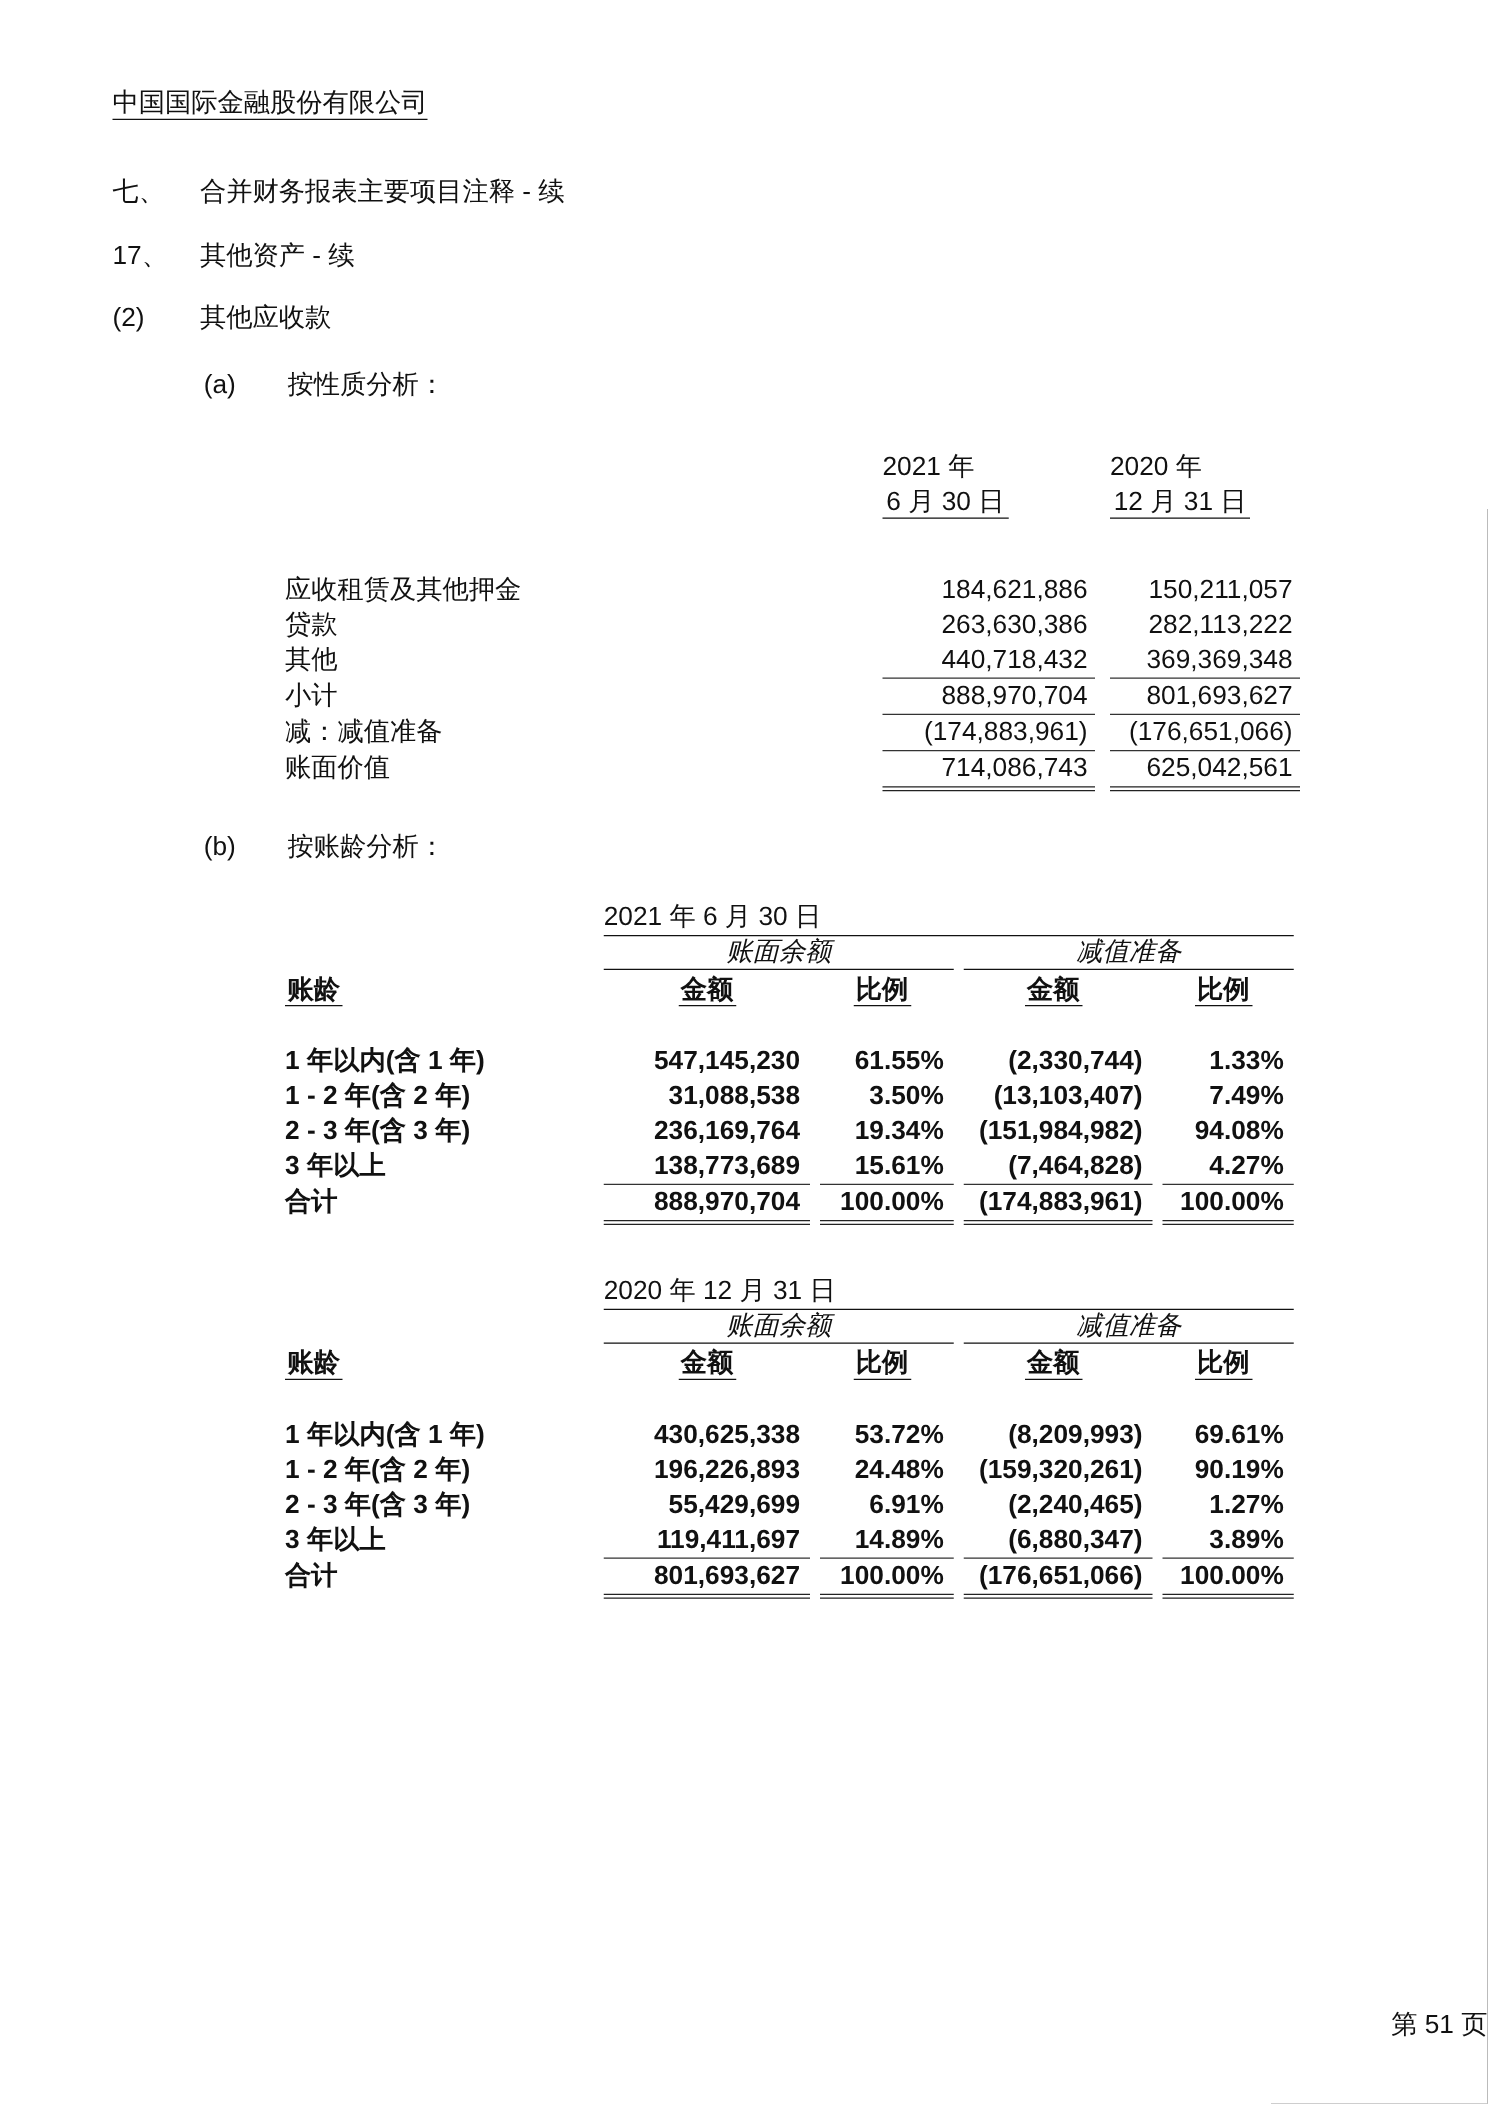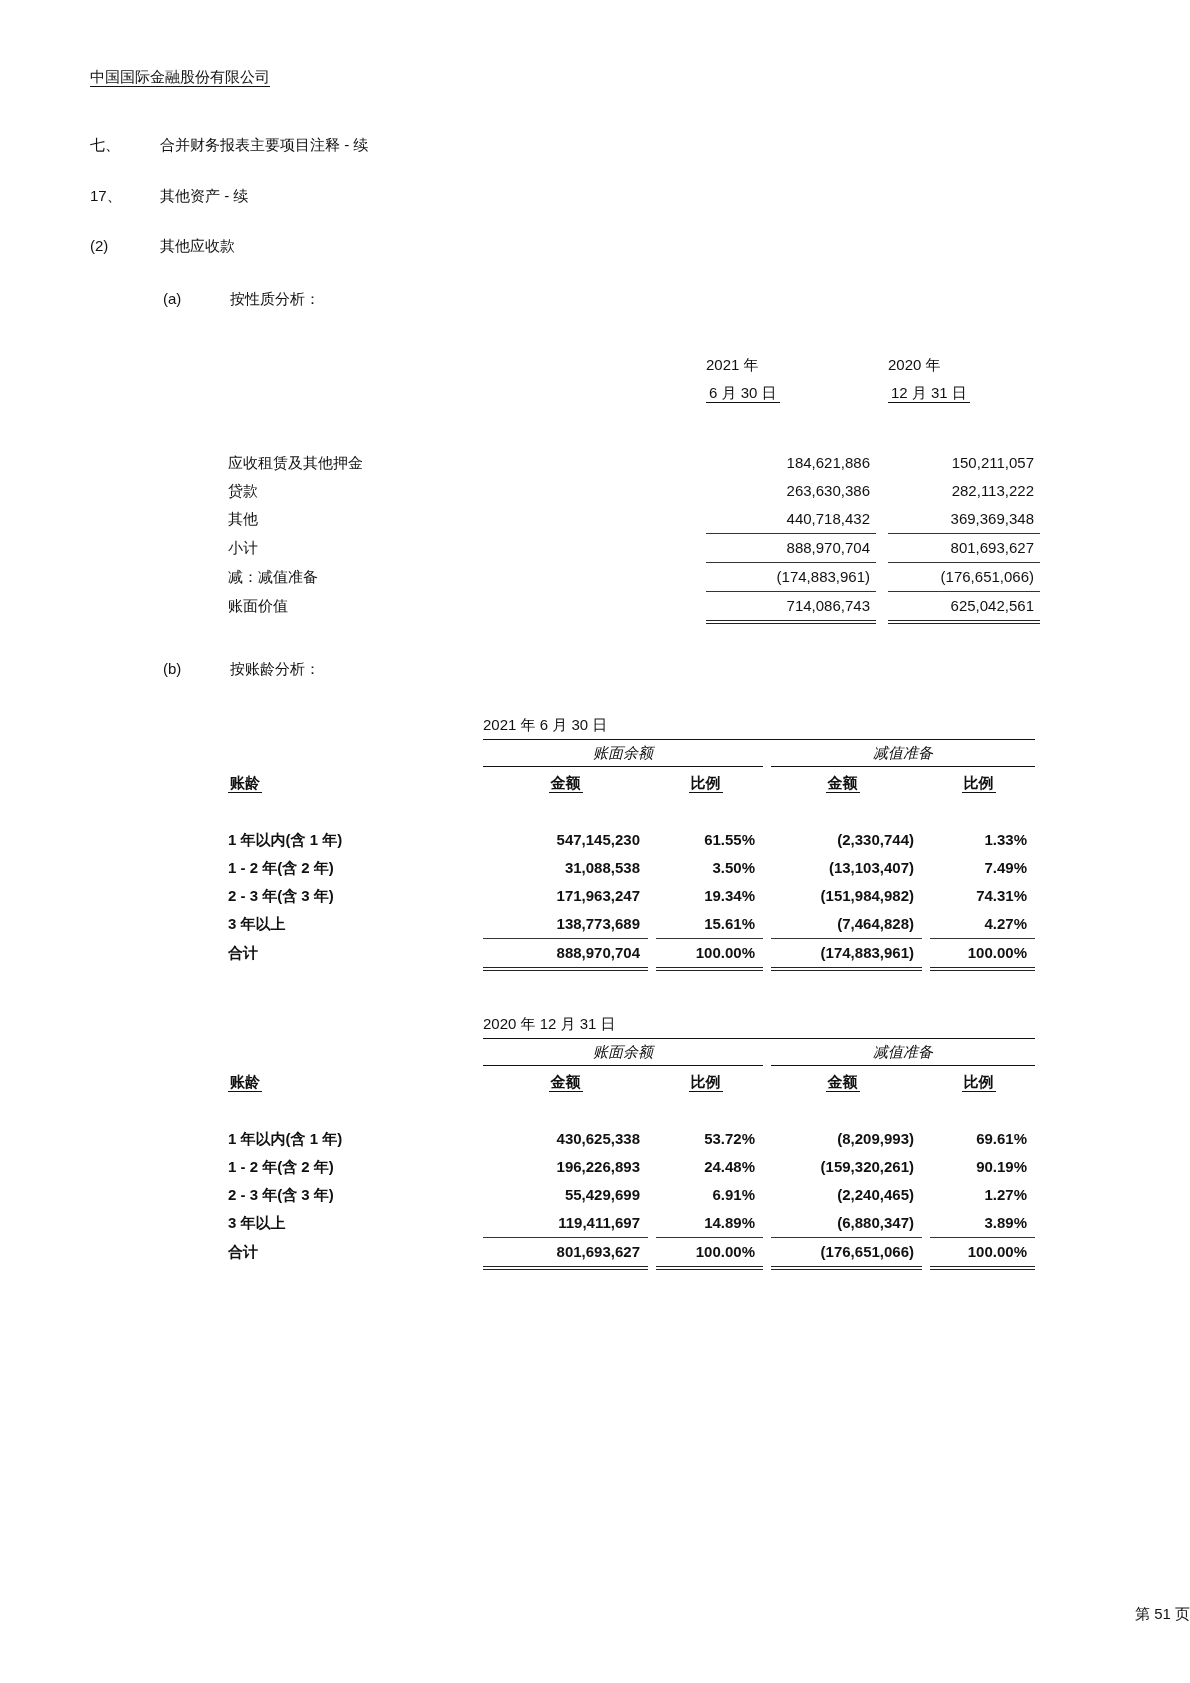--- a/index.html
+++ b/index.html
@@ -2,21 +2,21 @@
 <html><head>
 <meta charset="utf-8">
 <style>
   html,body { margin:0; padding:0; background:#888; }
   .page {
     position:relative;
     width:1190px; height:1683px;
     background:#ffffff;
     margin:0 auto;
     font-family:"Liberation Sans", sans-serif;
-    font-size:15px;
+    font-size:21px;
     color:#111111;
     overflow:hidden;
   }
   .company { margin:68px 0 0 90px; }
   .company span { border-bottom:1.5px solid #111; padding-bottom:1px; }
 
   .h-row { display:flex; margin:31px 0 0 90px; line-height:28px; }
   .h-row .h-num { width:70px; flex:0 0 70px; }
   .sub-row { display:flex; margin:25px 0 0 163px; line-height:28px; }
   .sub-row .h-num { width:67px; flex:0 0 67px; }
@@ -159,24 +159,24 @@
       <div class="b-grid">
         <div>1 - 2 年(含 2 年)</div>
         <div class="bval">31,088,538</div>
         <div class="bval m8">3.50%</div>
         <div class="bval m8">(13,103,407)</div>
         <div class="bval m8">7.49%</div>
       </div>
 
       <div class="b-grid">
         <div>2 - 3 年(含 3 年)</div>
-        <div class="bval">171,963,247</div>
+        <div class="bval">236,169,764</div>
         <div class="bval m8">19.34%</div>
         <div class="bval m8">(151,984,982)</div>
-        <div class="bval m8">74.31%</div>
+        <div class="bval m8">94.08%</div>
       </div>
 
       <div class="b-grid">
         <div>3 年以上</div>
         <div class="bval rl-single">138,773,689</div>
         <div class="bval m8 rl-single">15.61%</div>
         <div class="bval m8 rl-single">(7,464,828)</div>
         <div class="bval m8 rl-single">4.27%</div>
       </div>
 

